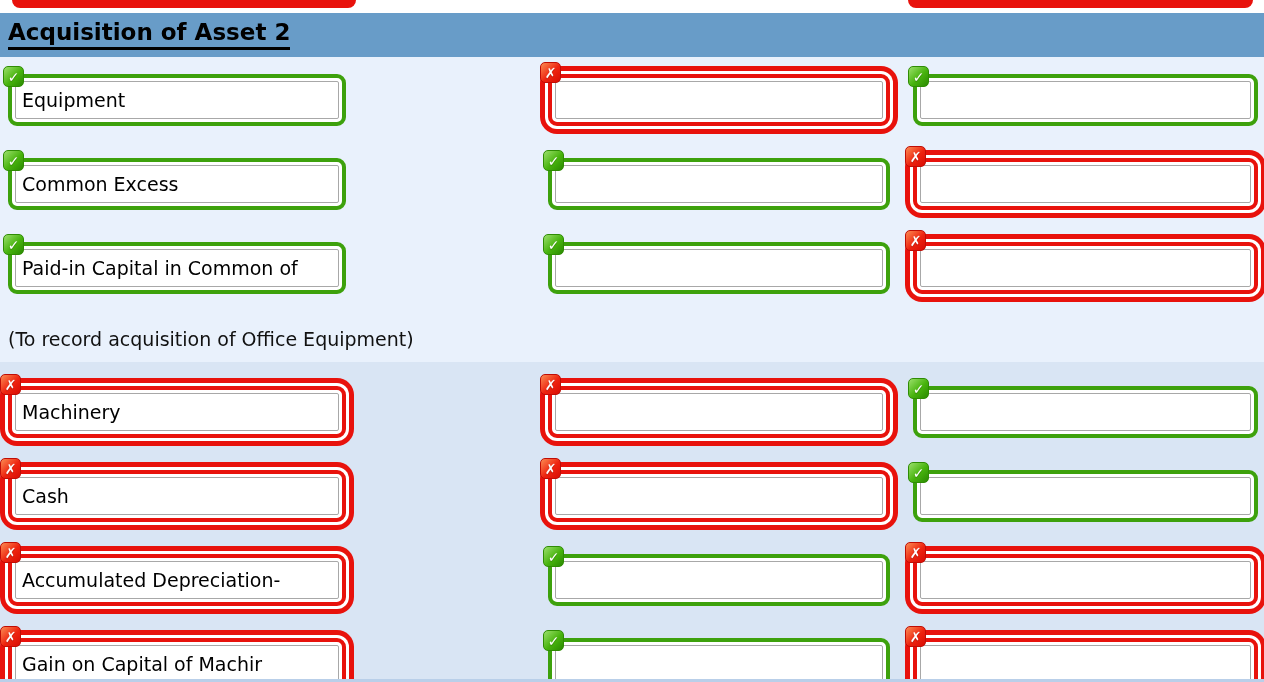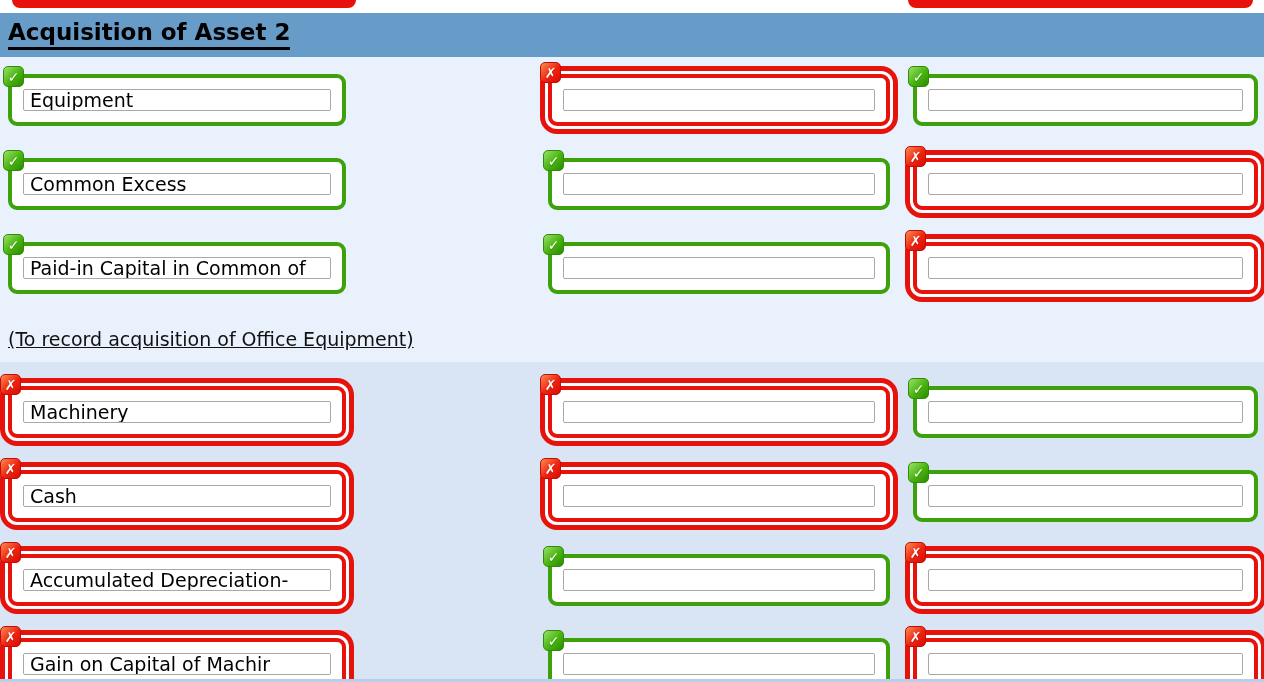--- a/index.html
+++ b/index.html
@@ -25,21 +25,21 @@
   .band {
     background:#d9e5f4; margin-top:10px; padding-top:24px;
     height:340px;
   }
   .jrow { display:flex; height:52px; margin-bottom:32px; }
   .cell { position:relative; height:52px; }
   .c1 { margin-left:8px;   width:338px; }
   .c2 { margin-left:202px; width:342px; }
   .c3 { margin-left:23px;  width:345px; }
   .field {
-    height:52px; width:100%; border-radius:9px; background:#fff; padding:11px;
+    height:52px; width:100%; border-radius:9px; background:#fff; padding:3px;
   }
   .field.green { border:4px solid #3da10c; }
   .field.red   {
     border:4px solid #e8120c;
     box-shadow:0 0 0 3px #ffffff, 0 0 0 8px #e8120c;
   }
   .tbox {
     width:100%; height:100%;
     border:1px solid #a8a8a8; border-radius:2px; background:#fff;
     font-size:19px; color:#000;
@@ -56,21 +56,21 @@
     background:linear-gradient(135deg,#9be06b 0%,#47b30d 55%,#2b8a02 100%);
     border:1px solid #2f8c04;
     top:-8px; left:-5px;
   }
   .badge.red {
     background:linear-gradient(135deg,#fb8c52 0%,#ee2410 55%,#d80c04 100%);
     border:1px solid #c00d05;
     top:-12px; left:-8px;
   }
   .entry-note {
-    margin:12px 7px 0 8px; font-size:19px; color:#111; line-height:26px;text-decoration:underline;
+    margin:12px 7px 0 8px; font-size:19px; color:#111; line-height:26px;
   }
   .bottom-line {
     position:absolute; left:0; bottom:0; width:100%; height:3px;
     background:#b9cfe9;
   }
 </style>
 </head>
 <body>
 
 <div class="top-strip">

